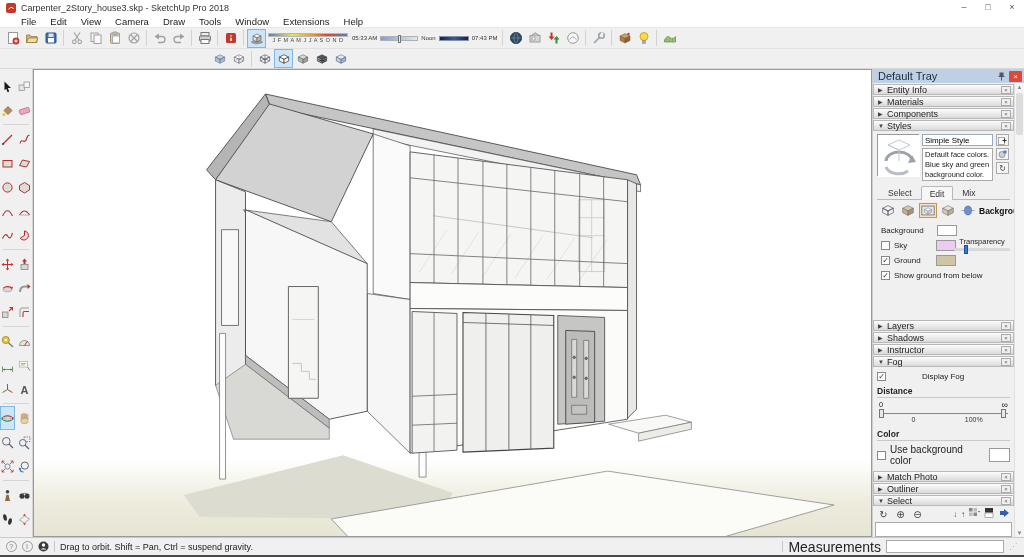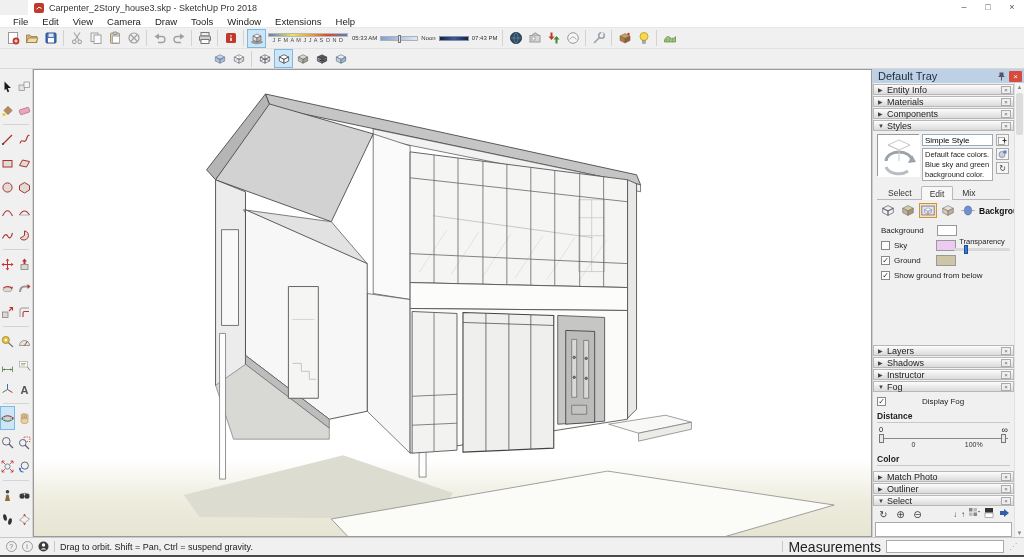--- a/index.html
+++ b/index.html
@@ -1,28 +1,28 @@
 <!DOCTYPE html>
 <html><head>
 <meta charset="utf-8">
 <style>
   * { box-sizing: border-box; margin: 0; padding: 0; }
   html,body { width:1024px; height:557px; overflow:hidden; }
   body { font-family:"Liberation Sans","DejaVu Sans",sans-serif; font-size:10px; color:#222; background:#fff; }
   .app { width:1024px; height:557px; display:flex; flex-direction:column; border-bottom:2px solid #4a4a4a; background:#f0f0f0; }
 
   
-  .titlebar { height:15px; background:#fff; display:flex; align-items:center; padding-left:6px; gap:5px; flex:none;margin-left:28px; }
+  .titlebar { height:15px; background:#fff; display:flex; align-items:center; padding-left:6px; gap:5px; flex:none; }
   .titlebar .logo { width:10px; height:10px; flex:none; }
   .titlebar .title { font-size:9px; color:#333; flex:1; white-space:nowrap; }
   .wincontrols { display:flex; height:100%; }
   .wincontrols span { width:24px; text-align:center; font-size:9px; color:#555; line-height:15px; }
 
   
-  .menubar { height:13px; background:#fff; display:flex; align-items:center; padding-left:6px; flex:none; border-bottom:1px solid #e8e8e8; }
+  .menubar { height:13px; background:#fff; display:flex; align-items:center; padding-left:14px; flex:none; border-bottom:1px solid #e8e8e8; }
   .menubar span { font-size:9.5px; color:#222; padding:0 7px; }
 
   
   .tbrow { display:flex; align-items:center; background:#f0f0f0; padding-left:3px; flex:none; }
   .tb1 { height:21px; border-bottom:1px solid #e2e2e2; }
   .tb2 { height:20px; border-bottom:1px solid #d8d8d8; }
   .tbtn { width:19px; height:19px; display:flex; align-items:center; justify-content:center; border:1px solid transparent; flex:none; }
   .tbtn svg { width:14px; height:14px; overflow:visible; }
   .tbtn.active { background:#cde6f7; border-color:#7fb8e0; }
   .tsep { width:1px; height:16px; background:#d2d2d2; margin:0 3px; flex:none; }
@@ -903,20 +903,25 @@
           <div class="fogslider">
             <span class="minl">0</span>
             <span class="maxl">∞</span>
             <span class="trk"></span>
             <span class="h" style="left:2px"></span>
             <span class="h" style="right:4px"></span>
             <span class="t1">0</span>
             <span class="t2">100%</span>
           </div>
           <div class="foghdr">Color</div>
+          <div class="fogcolor">
+            <span class="cb"></span>
+            <span class="lab">Use background color</span>
+            <span class="swatch" style="background-color: rgb(255, 255, 255);"></span>
+          </div>
         </div>
 
         <div class="sec">
             <span class="arrow">▶</span>
             <span class="sl">Match Photo</span>
             <span class="xb">×</span>
           </div>
         <div class="sec">
             <span class="arrow">▶</span>
             <span class="sl">Outliner</span>

